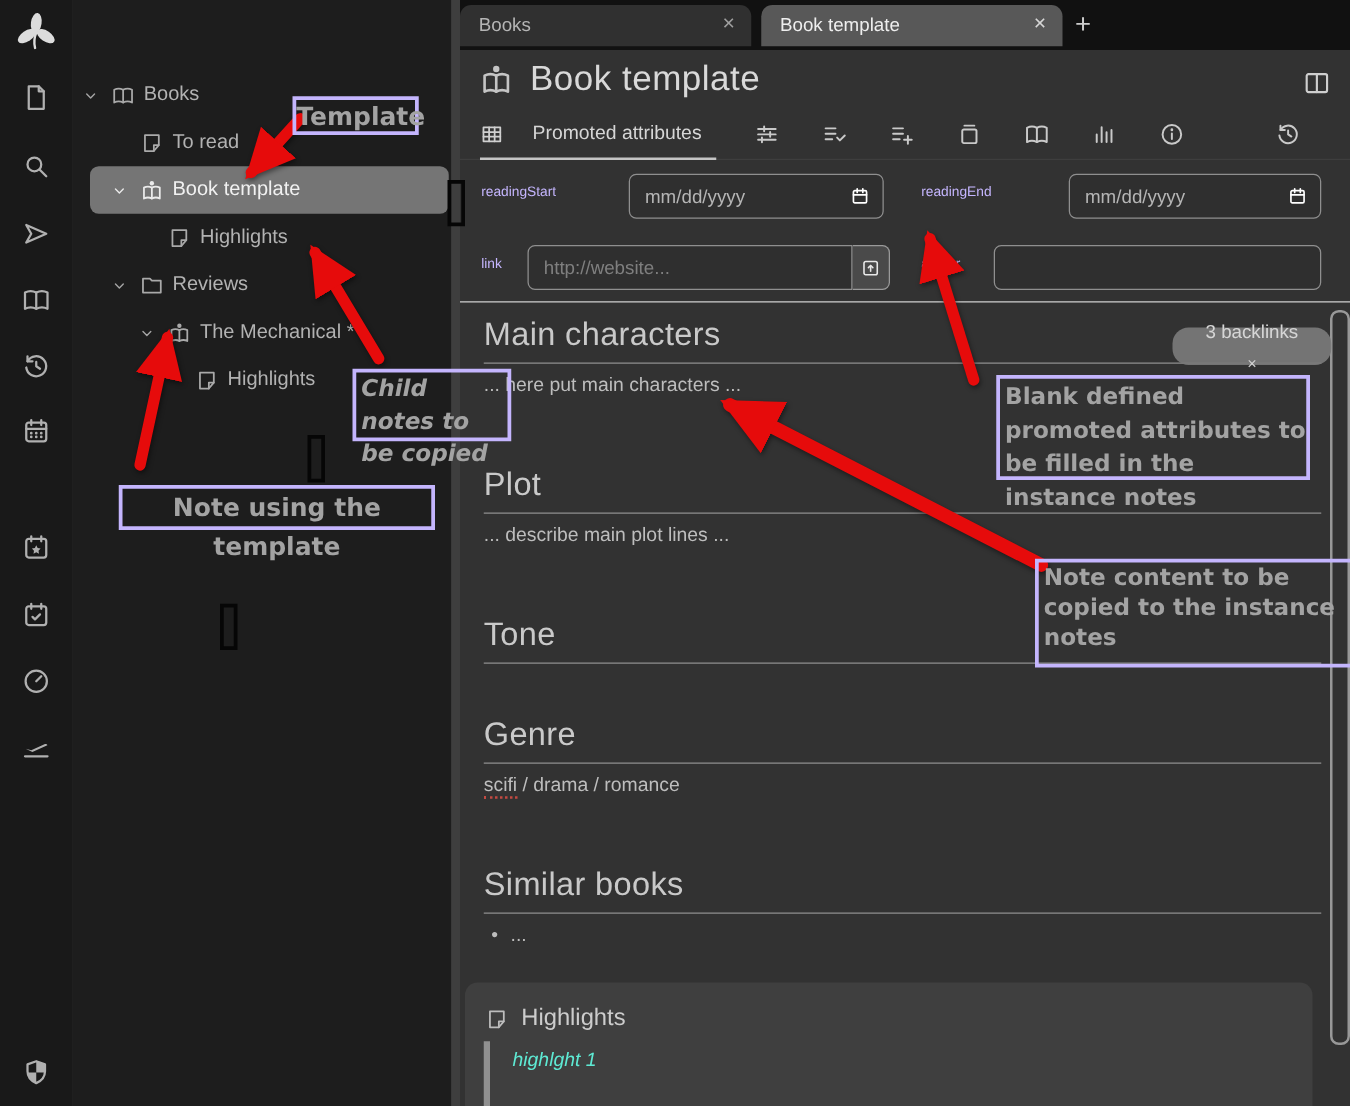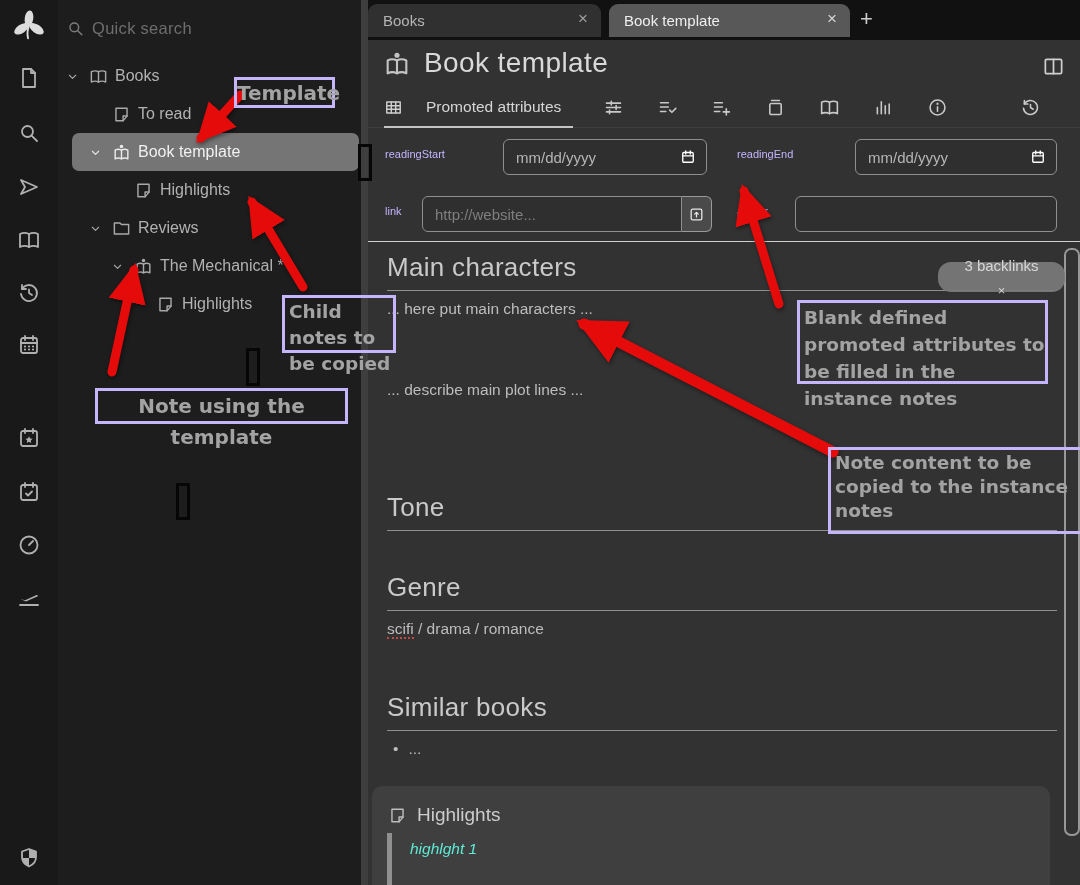--- a/index.html
+++ b/index.html
@@ -83,21 +83,21 @@
   .inccard .chead svg{width:19px;height:19px;color:#bdbdbd;}
   .inccard .qbar{position:absolute;left:15px;top:47px;width:5px;height:52px;background:#909090;}
   .inccard .qtext{position:absolute;left:38px;top:54px;font-size:15.5px;font-style:italic;color:#5eead4;}
   
   .scrollthumb{left:1064px;top:248px;width:12px;height:584px;border:2px solid #989898;border-radius:7px;z-index:6;}
   
   .artifact{border:3px solid #060606;z-index:58;}
   .annbox{border:3px solid #c4b5fd;color:#a3a3a3;font-weight:bold;z-index:60;box-sizing:border-box;
     font-family:"DejaVu Sans","Liberation Sans",sans-serif;}
   .ab-template{left:234px;top:77px;width:101px;height:31px;font-size:20px;line-height:27px;text-align:center;}
-  .ab-child{left:282px;top:295px;width:114px;height:58px;font-size:18.5px;line-height:26px;padding:1px 0 0 4px;}
+  .ab-child{left:282px;top:295px;width:127px;height:58px;font-size:18.5px;line-height:26px;padding:1px 0 0 4px;font-style:italic;}
   .ab-using{left:95px;top:388px;width:253px;height:36px;font-size:20px;line-height:31px;text-align:center;}
   .ab-blank{left:797px;top:300px;width:251px;height:84px;font-size:18.5px;line-height:27px;padding:1px 0 0 4px;}
   .ab-content{left:828px;top:447px;width:264px;height:87px;font-size:18.5px;line-height:24px;padding:1px 0 0 4px;}
   .arrows{left:0;top:0;width:1080px;height:885px;z-index:55;pointer-events:none;
     filter:drop-shadow(1px 2px 2px rgba(0,0,0,.45));}
 </style>
 </head>
 <body>
 
 <div class="abs iconbar">
@@ -177,29 +177,20 @@
   <span class="bicon" style="top:846px;">
     <svg class="ic" viewBox="0 0 24 24">
         <path d="M12 3l7 2.5V11c0 4.5-3 7.8-7 9.5-4-1.7-7-5-7-9.5V5.5z"></path>
       <path d="M12 3l7 2.5V11c0 .4 0 .7-.1 1H12z" fill="currentColor" stroke="none"></path>
       <path d="M12 12v8.4c-3.9-1.7-6.5-4.9-6.9-8.4z" fill="currentColor" stroke="none"></path>
       </svg>
     </span>
 </div>
 
 <div class="abs treepanel">
-  <div class="qsearch">
-    <span class="qicon">
-      <svg class="ic" viewBox="0 0 24 24">
-          <circle cx="10.5" cy="10.5" r="5.5"></circle>
-          <path d="M14.8 14.8L20 20"></path>
-        </svg>
-      </span>
-    <span class="qtext">Quick search</span>
-  </div>
   <div class="tree">
 
     <div class="trow lvl0">
       <span class="chev">
           <svg class="ic" viewBox="0 0 24 24">
             <path d="M7 10l5 5 5-5"></path>
           </svg>
         </span>
       <span class="ticon">
           <svg class="ic" viewBox="0 0 24 24">
@@ -407,20 +398,21 @@
   <span></span>
 </div>
 
 <div class="abs sepline"></div>
 
 <div class="sec" style="top:252px;">
   <h2>Main characters</h2>
   <p>... here put main characters ...</p>
 </div>
 <div class="sec" style="top:372px;">
+  <h2>Plot</h2>
   <p>... describe main plot lines ...</p>
 </div>
 <div class="sec" style="top:492px;">
   <h2>Tone</h2>
 </div>
 <div class="sec" style="top:572px;">
   <h2>Genre</h2>
   <p><span class="misspell">scifi</span><span> / drama / romance</span></p>
 </div>
 <div class="sec" style="top:692px;">

